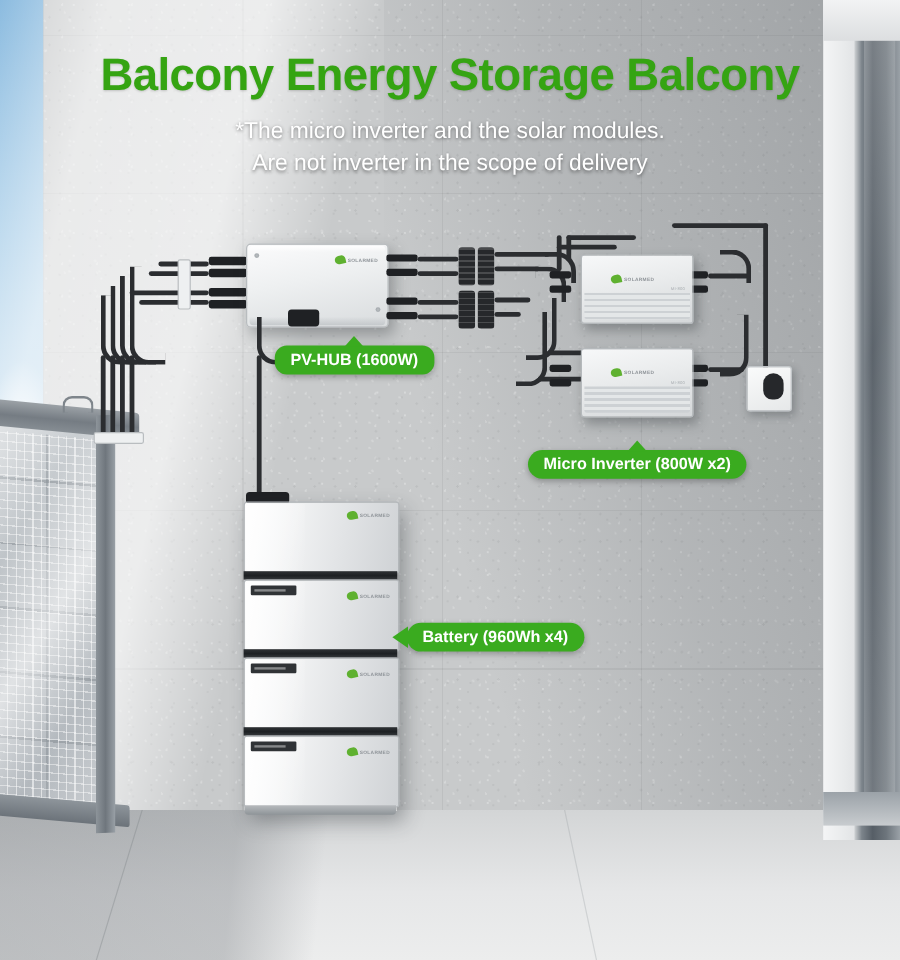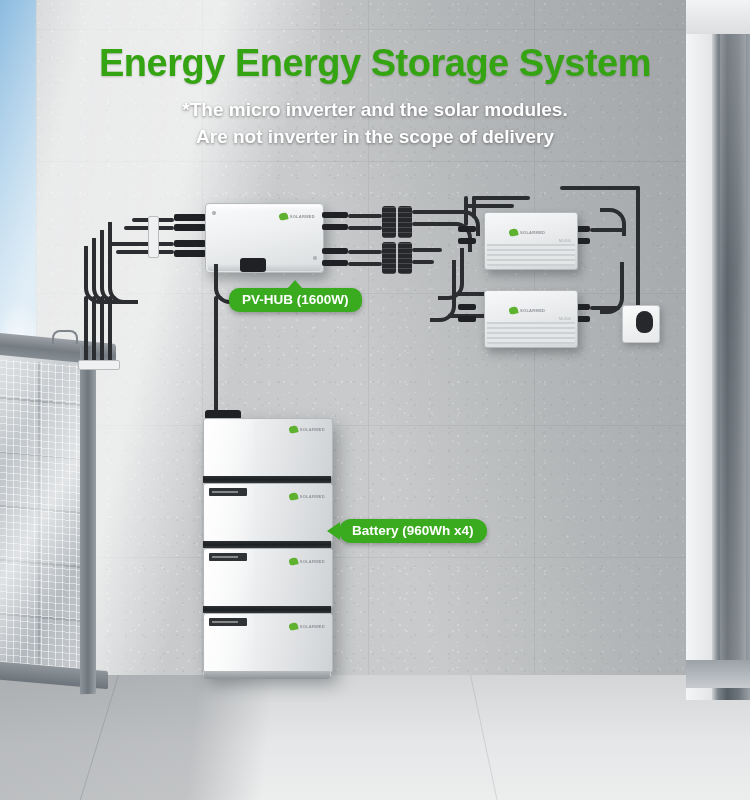--- a/index.html
+++ b/index.html
@@ -142,21 +142,21 @@
         box-shadow:2px 3px 7px rgba(40,45,50,.3);}
   .plug{position:absolute;left:636px;top:311px;width:17px;height:22px;background:#26282b;
         border-radius:9px 9px 8px 8px;}
 
   
   .title{position:absolute;left:0;right:0;top:42px;text-align:center;
         font-size:38px;font-weight:700;color:#35a412;letter-spacing:-.5px;
         font-family:"Liberation Sans",sans-serif;
         text-shadow:0 1px 2px rgba(0,0,0,.18);}
   .subtitle{position:absolute;left:0;right:0;top:96px;text-align:center;
-        font-size:19px;line-height:27px;color:#ffffff;font-weight:700;
+        font-size:19px;line-height:27px;color:#ffffff;font-weight:400;
         text-shadow:0 1px 3px rgba(0,0,0,.45);}
   .subtitle div{white-space:nowrap;}
 
   
   .pill{position:absolute;background:#3aab1f;border-radius:13px;
         color:#fff;font-size:13.5px;font-weight:700;line-height:24px;height:24px;
         padding:0 13px;white-space:nowrap;
         box-shadow:0 2px 5px rgba(0,0,0,.28);}
   .pill .ptr-up{position:absolute;left:50%;margin-left:-8px;top:-8px;width:0;height:0;
         border-left:8px solid transparent;border-right:8px solid transparent;border-bottom:9px solid #3aab1f;}
@@ -340,30 +340,34 @@
       <div class="glare"></div>
       <div class="tag"></div>
       <div class="logo" style="right:7px;top:9px;">
         <span class="leaf"></span>
         <span class="txt">SOLARMED</span>
       </div>
     </div>
     <div class="batt-base" style="top:253px;"></div>
   </div>
 
-  <div class="title">Energy Energy Storage System</div>
+  <div class="title">Balcony Energy Storage Balcony</div>
   <div class="subtitle">
     <div>*The micro inverter and the solar modules.</div>
     <div>Are not inverter in the scope of delivery</div>
   </div>
 
   <div class="pill" style="left:229px;top:288px;border-radius:10px;">
     <span class="ptr-up"></span>
     <span>PV-HUB (1600W)</span>
   </div>
 
+  <div class="pill" style="left:440px;top:375px;">
+    <span class="ptr-up"></span>
+    <span>Micro Inverter  (800W x2)</span>
+  </div>
 
   <div class="pill" style="left:339px;top:519px;">
     <span class="ptr-left"></span>
     <span>Battery (960Wh x4)</span>
   </div>
 
 </div>
 
 </body></html>

